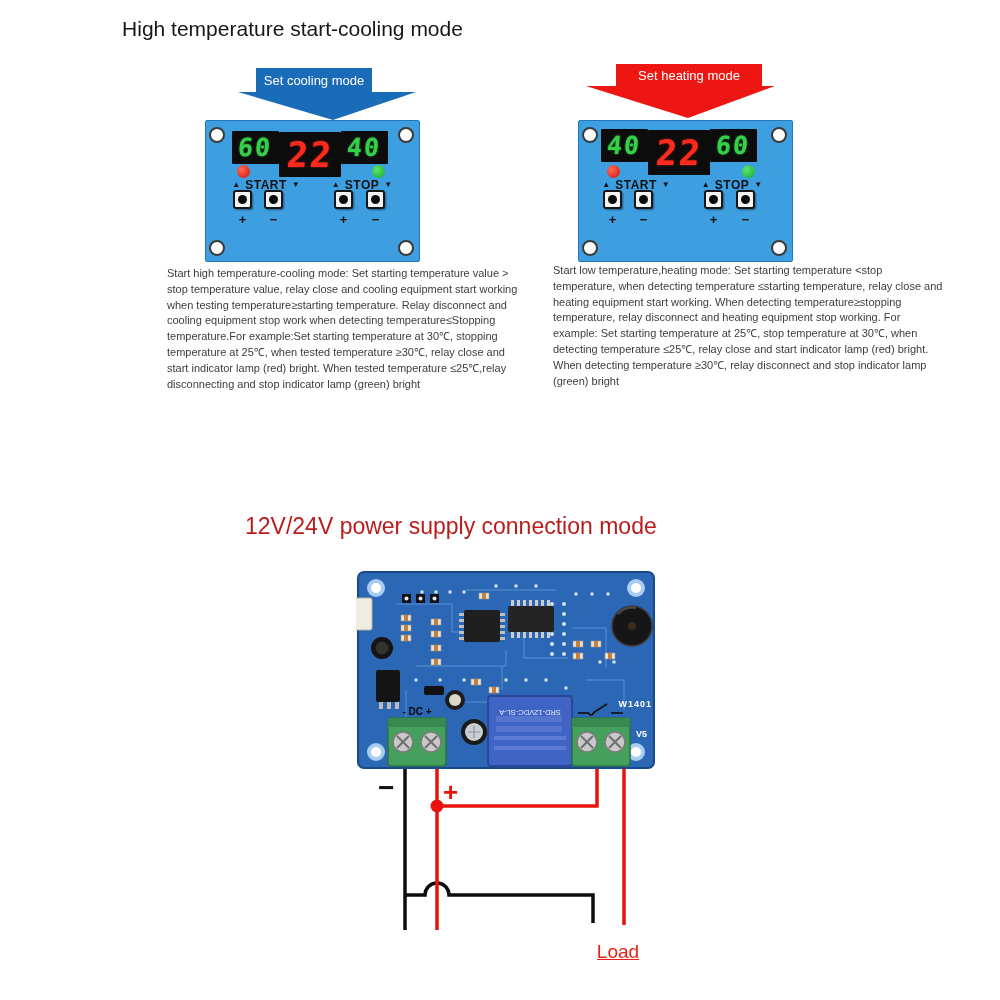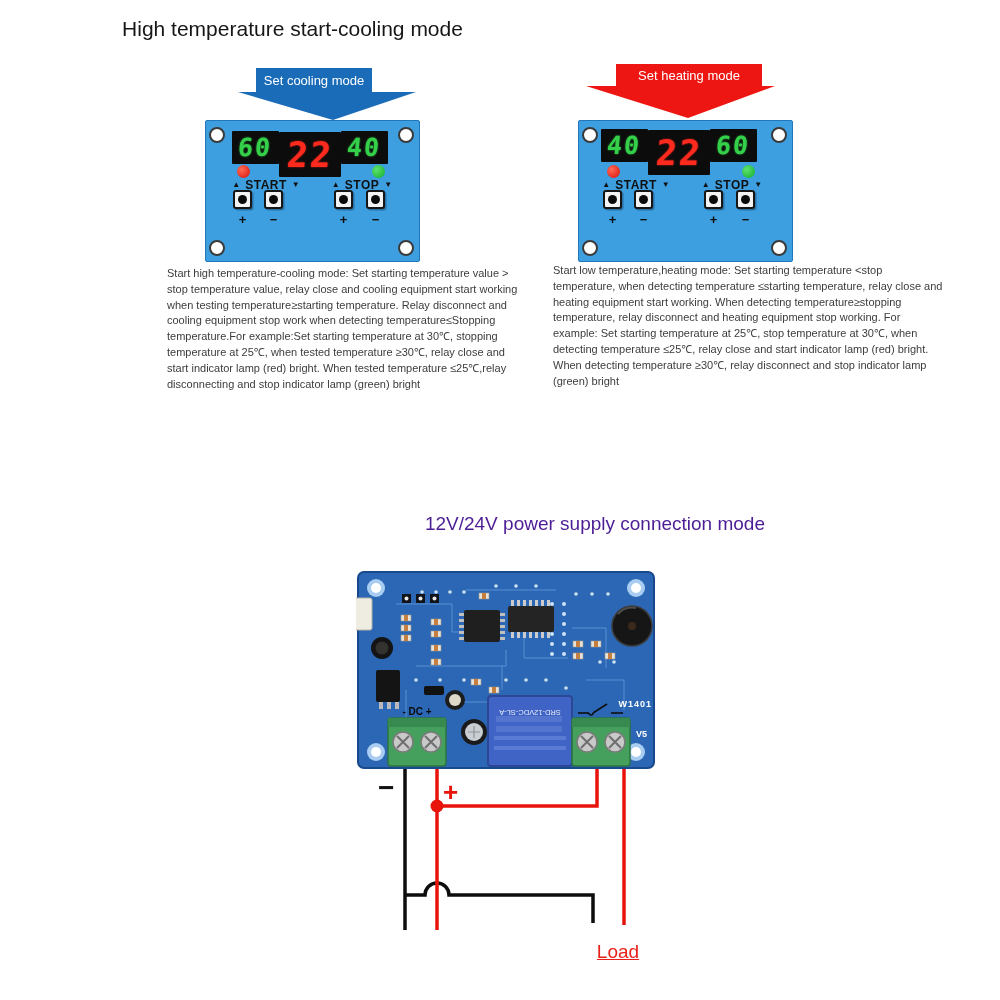--- a/index.html
+++ b/index.html
@@ -29,22 +29,22 @@
   .tri{font-size:8px;line-height:8px;}
   .ctrl-label{font-size:12px;font-weight:bold;letter-spacing:.5px;}
   .pbtn{position:absolute;width:15px;height:15px;background:#f4f4f4;border:2px solid #161616;
         border-radius:3px;display:flex;align-items:center;justify-content:center;
         box-shadow:1.5px 1.5px 0 rgba(20,60,95,.45);}
   .pbtn-dot{width:9px;height:9px;border-radius:50%;background:#0b0b0b;}
   .sign{position:absolute;width:21px;text-align:center;font-size:13px;font-weight:bold;color:#0d0d0d;}
   .para{position:absolute;font-size:11px;line-height:15.8px;color:#3c3c3c;text-align:left;}
   .banner{position:absolute;left:162px;top:414px;width:676px;height:35px;background:#0aa7ef;
           color:#ffffff;font-size:23px;text-align:center;line-height:35px;}
-  .power-title{position:absolute;left:245px;top:513px;width:520px;text-align:right;
-               font-size:19px;color:#4c1d95;}
+  .power-title{position:absolute;left:245px;top:513px;width:520px;text-align:left;
+               font-size:23px;color:#b91c1c;}
   .wire-label{position:absolute;font-size:19px;color:#e8221a;text-align:center;white-space:nowrap;}
   svg{display:block;}
 </style>
 </head>
 <body>
 
 <div class="page">
 
   <div class="heading" style="left:105px;top:17px;width:375px;">High temperature start-cooling mode</div>
 

